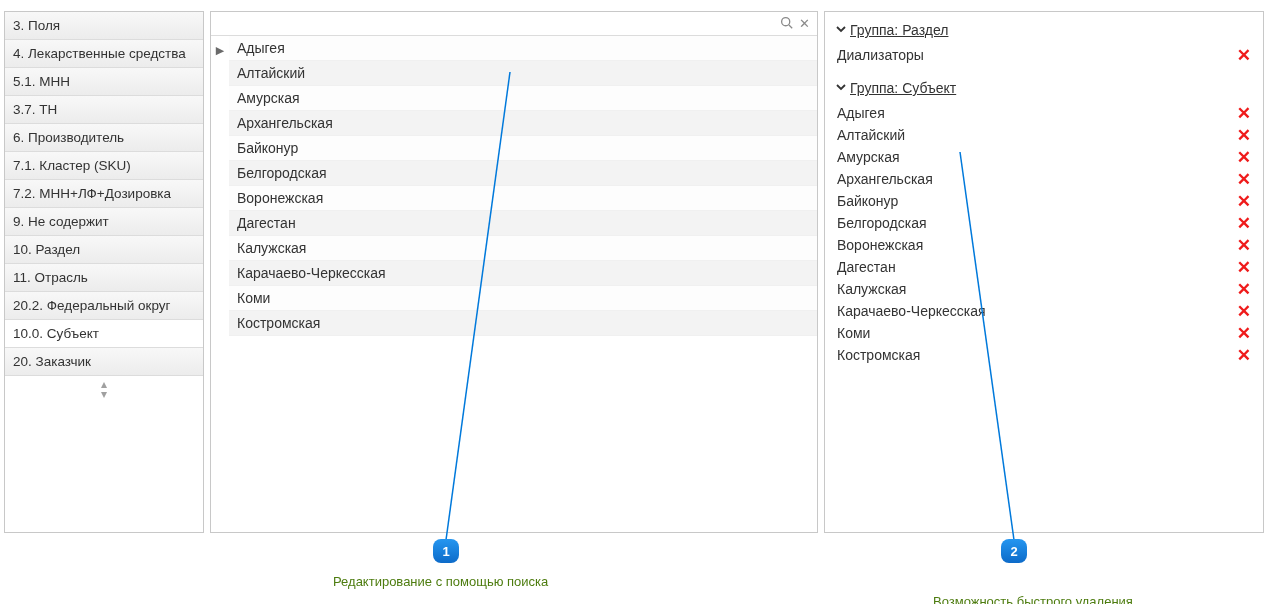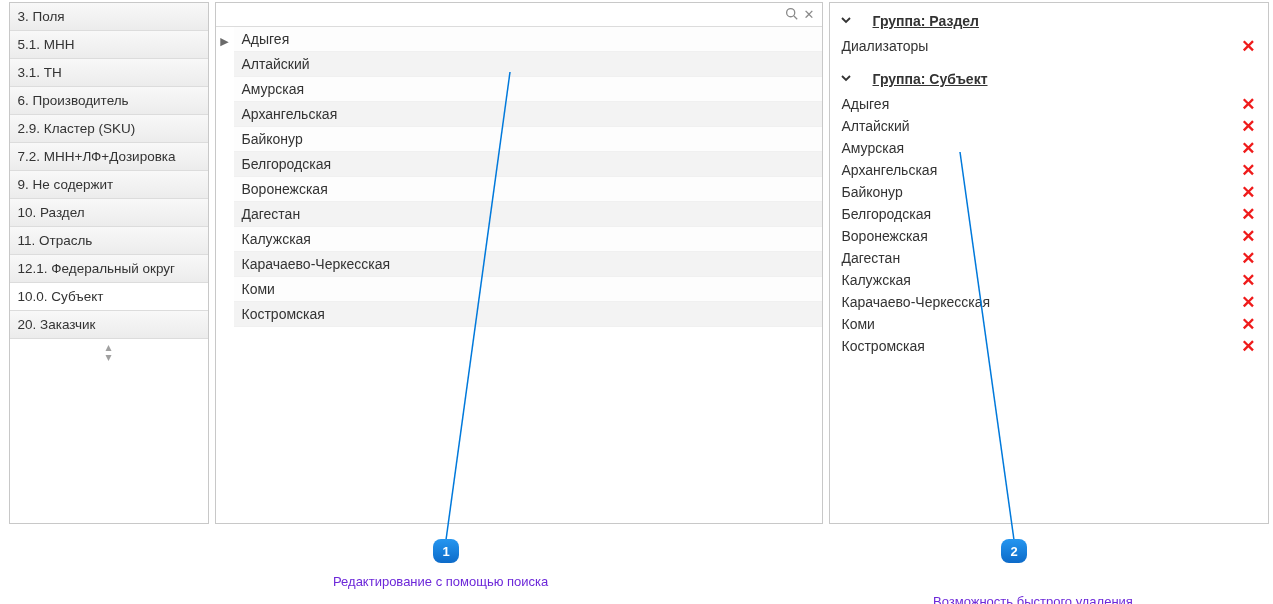--- a/index.html
+++ b/index.html
@@ -9,22 +9,21 @@
       background: #fff;
       color: #333;
       width: 1273px;
       height: 604px;
       position: relative;
     }
     .main-wrap {
       display: flex;
       gap: 6px;
       padding-left: 4px;
-      padding-top: 2px;
-      justify-content: center;
+      padding-top: 11px;
     }
     .sidebar {
       width: 200px;
       border: 1px solid #c8c8c8;
     }
     .sidebar-item {
       padding: 6px 8px;
       border-bottom: 1px solid #dcdcdc;
       background: linear-gradient(to bottom, #f8f8f8, #ececec);
       cursor: pointer;
@@ -102,22 +101,22 @@
     }
     .rightpanel {
       width: 440px;
       border: 1px solid #c8c8c8;
       padding: 6px 10px;
       height: 522px;
     }
     .group-header {
       display: flex;
       align-items: center;
-      gap: 21px;
-      font-weight: 700;
+      gap: 3px;
+      font-weight: 400;
       margin: 4px 0 6px 0;
       cursor: pointer;
     }
     .group-header .chev {
       font-size: 12px;
       color: #333;
     }
     .group-header-text {
       text-decoration: underline;
     }
@@ -147,40 +146,41 @@
       color: #fff;
       font-weight: 700;
       font-size: 13px;
       display: flex;
       align-items: center;
       justify-content: center;
     }
     .annot-caption {
       position: absolute;
       font-size: 13px;
-      color: #6d28d9;
+      color: #4d7c0f;
     }
   </style>
 </head>
 <body>
 
 <div class="main-wrap">
 
   <div class="sidebar">
     <div id="sidebar-items">
         <div class="sidebar-item"><span>3. Поля</span></div>
+        <div class="sidebar-item"><span>4. Лекарственные средства</span></div>
         <div class="sidebar-item"><span>5.1. МНН</span></div>
-        <div class="sidebar-item"><span>3.1. ТН</span></div>
+        <div class="sidebar-item"><span>3.7. ТН</span></div>
         <div class="sidebar-item"><span>6. Производитель</span></div>
-        <div class="sidebar-item"><span>2.9. Кластер (SKU)</span></div>
+        <div class="sidebar-item"><span>7.1. Кластер (SKU)</span></div>
         <div class="sidebar-item"><span>7.2. МНН+ЛФ+Дозировка</span></div>
         <div class="sidebar-item"><span>9. Не содержит</span></div>
         <div class="sidebar-item"><span>10. Раздел</span></div>
         <div class="sidebar-item"><span>11. Отрасль</span></div>
-        <div class="sidebar-item"><span>12.1. Федеральный округ</span></div>
+        <div class="sidebar-item"><span>20.2. Федеральный округ</span></div>
         <div class="sidebar-item selected"><span>10.0. Субъект</span></div>
         <div class="sidebar-item"><span>20. Заказчик</span></div>
       </div>
     <div class="sidebar-arrows">
       <span>▴</span>
       <span>▾</span>
     </div>
   </div>
 
   <div class="center">

